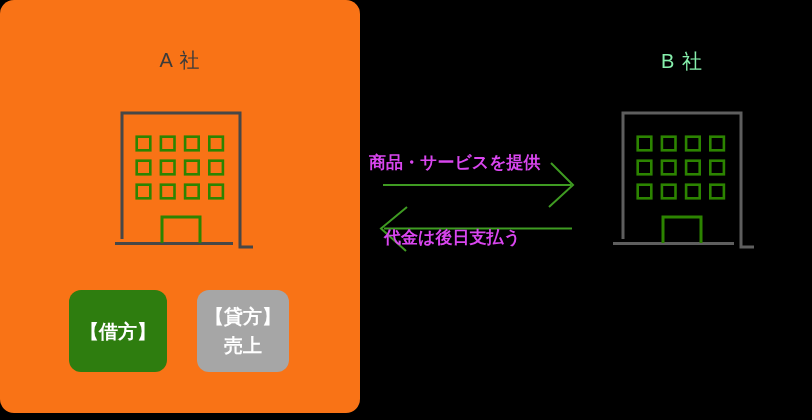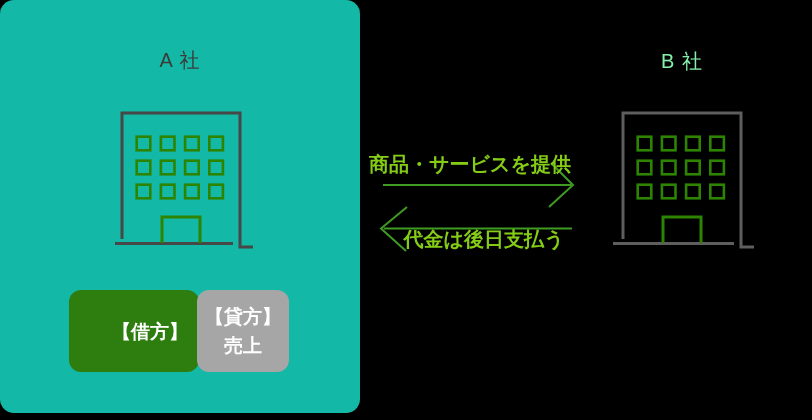--- a/index.html
+++ b/index.html
@@ -3,51 +3,51 @@
 <meta charset="utf-8">
 <style>
   html,body{margin:0;padding:0;}
   body{
     width:812px;height:420px;position:relative;overflow:hidden;
     background:#000000;
     font-family:"Liberation Sans","DejaVu Sans",sans-serif;
   }
   .card{
     position:absolute;left:0;top:0;width:360px;height:413px;
-    background:#14b8a6;border-radius:14px;
+    background:#f97316;border-radius:14px;
   }
   .company-title{
     position:absolute;font-size:20px;letter-spacing:1px;
     text-align:center;white-space:nowrap;
   }
   .title-a{left:0;top:47px;width:360px;color:#3b3b3b;}
   .title-b{left:582px;top:48px;width:200px;color:#86efac;}
   .building{position:absolute;width:150px;height:144px;}
   .building-a{left:110px;top:106px;}
   .building-b{left:611px;top:106px;}
   .building-a .walls{stroke:#474747;}
   .building-b .walls{stroke:#5e5e5e;}
   .building .walls{fill:none;stroke-width:3;}
   .building .window{fill:none;stroke:#2c8400;stroke-width:2.6;}
   .building .door{fill:none;stroke:#2c8400;stroke-width:3;}
   .arrows{position:absolute;left:372px;top:148px;width:212px;height:114px;}
   .arrows .shaft,.arrows .head{fill:none;stroke:#3f9b22;stroke-width:2;}
   .flow-label{
-    position:absolute;width:200px;text-align:center;
-    font-size:20px;font-weight:bold;color:#84cc16;white-space:nowrap;
+    position:absolute;width:200px;text-align:left;
+    font-size:17px;font-weight:bold;color:#d946ef;white-space:nowrap;
   }
   .flow-label-top{left:369px;top:151px;}
   .flow-label-bottom{left:384px;top:226px;}
   .badge{
     position:absolute;top:290px;height:82px;border-radius:12px;
     display:flex;flex-direction:column;align-items:center;justify-content:center;
     color:#ffffff;font-size:19px;font-weight:bold;line-height:29px;
     text-align:center;
   }
-  .badge-debit{left:69px;width:98px;background:#2e7d0f;padding-left:32px;}
+  .badge-debit{left:69px;width:98px;background:#2e7d0f;}
   .badge-credit{left:197px;width:92px;background:#a6a6a6;}
 </style>
 </head>
 <body>
 
 <div class="card">
   <div class="company-title title-a">A 社</div>
 
   <svg class="building building-a" viewBox="0 0 150 144" aria-hidden="true">
     <path class="walls" d="M12,133 L12,7 L130,7 L130,141 L143,141"></path>

